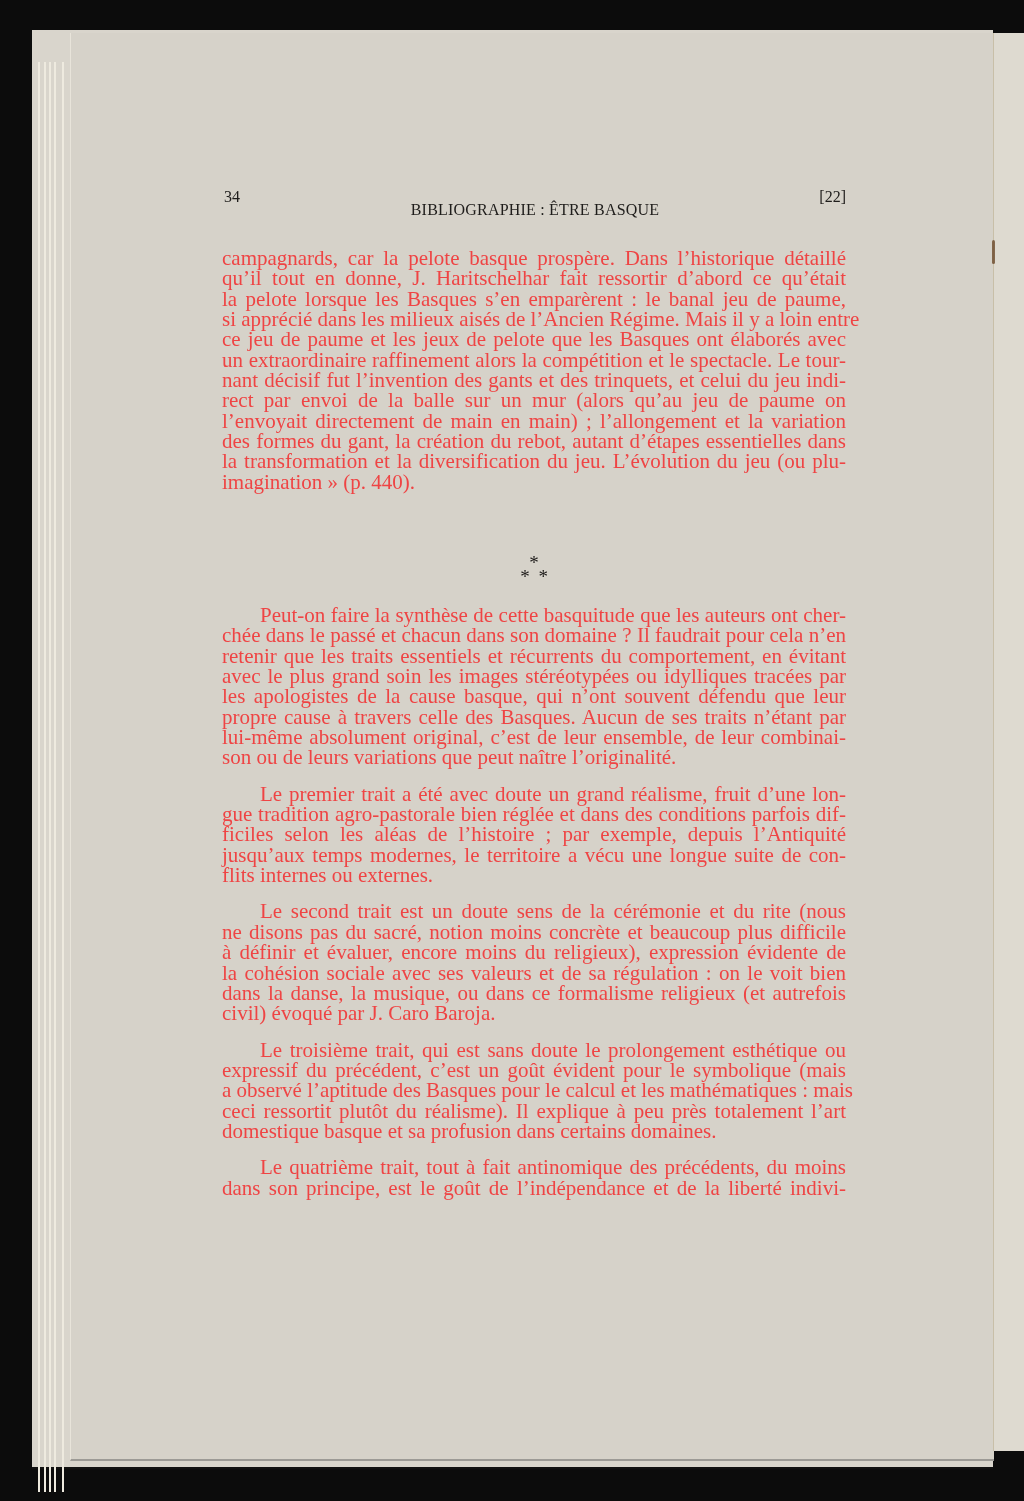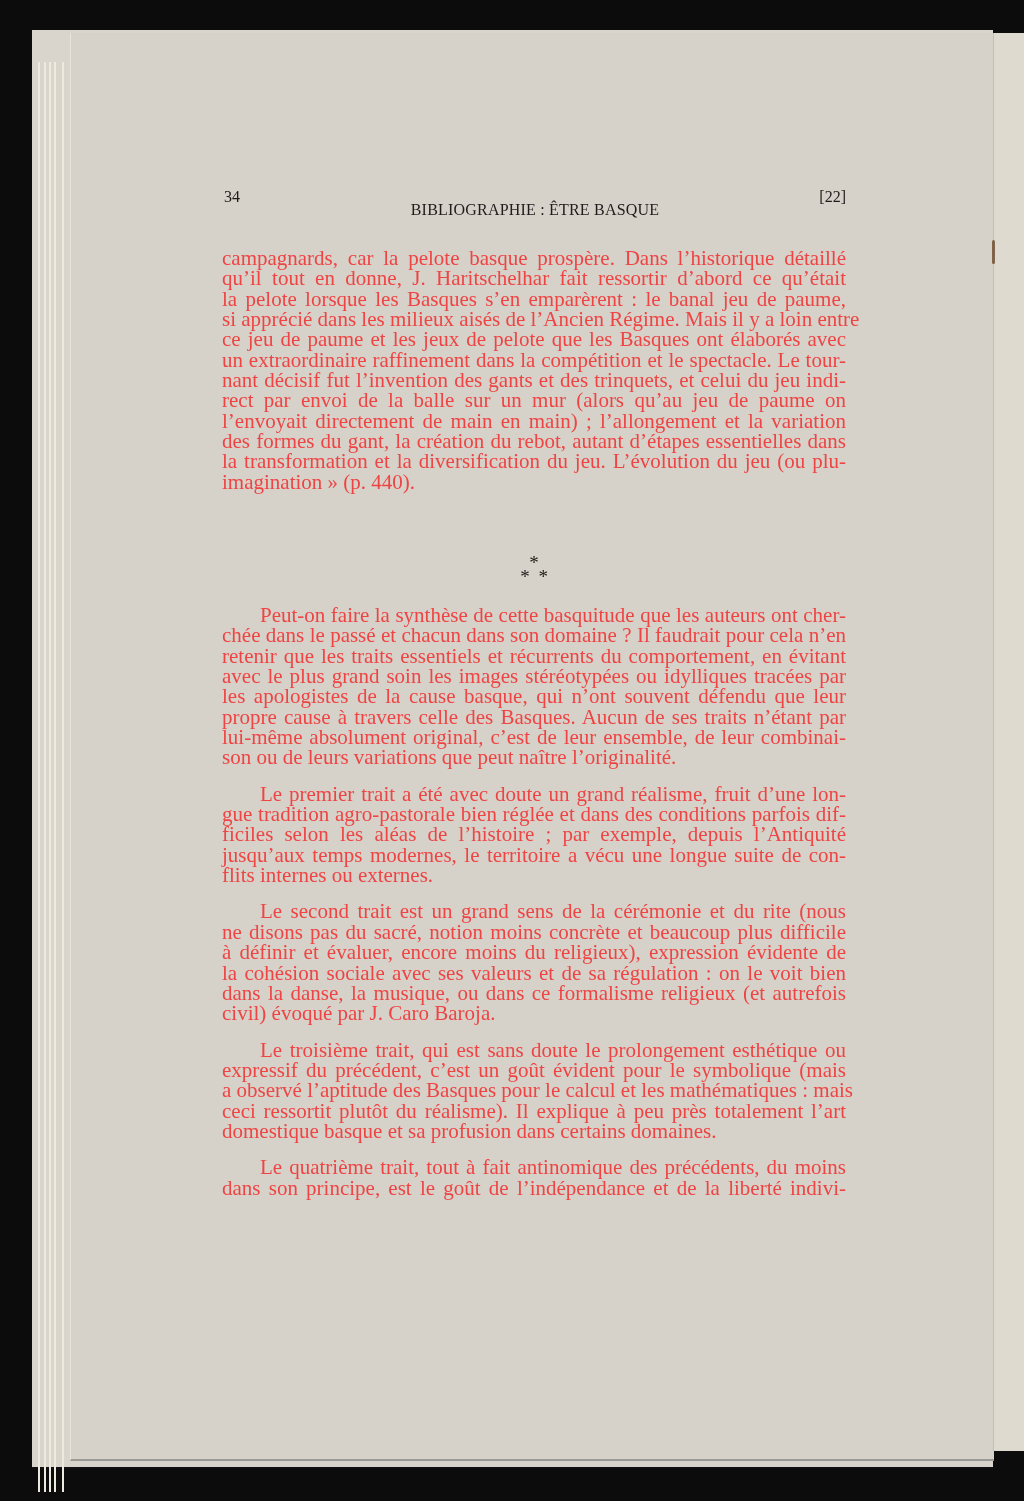--- a/index.html
+++ b/index.html
@@ -77,21 +77,21 @@
   <span class="section">[22]</span>
 </div>
 
 <div class="text-block" id="block1" style="top:248px">
     <p>
       <span class="line">campagnards, car la pelote basque prospère. Dans l’historique détaillé</span>
       <span class="line">qu’il tout en donne, J. Haritschelhar fait ressortir d’abord ce qu’était</span>
       <span class="line">la pelote lorsque les Basques s’en emparèrent : le banal jeu de paume,</span>
       <span class="line">si apprécié dans les milieux aisés de l’Ancien Régime. Mais il y a loin entre</span>
       <span class="line">ce jeu de paume et les jeux de pelote que les Basques ont élaborés avec</span>
-      <span class="line">un extraordinaire raffinement dans la compétition et le spectacle. Le tour-</span>
+      <span class="line">un extraordinaire raffinement alors la compétition et le spectacle. Le tour-</span>
       <span class="line">nant décisif fut l’invention des gants et des trinquets, et celui du jeu indi-</span>
       <span class="line">rect par envoi de la balle sur un mur (alors qu’au jeu de paume on</span>
       <span class="line">l’envoyait directement de main en main) ; l’allongement et la variation</span>
       <span class="line">des formes du gant, la création du rebot, autant d’étapes essentielles dans</span>
       <span class="line">la transformation et la diversification du jeu. L’évolution du jeu (ou plu-</span>
       <span class="line last">imagination » (p. 440).</span>
     </p>
   </div>
 
 <div class="asterism" style="top:556px">
@@ -111,21 +111,21 @@
       <span class="line last">son ou de leurs variations que peut naître l’originalité.</span>
     </p>
     <p style="margin-top: 16px;">
       <span class="line" style="padding-left: 38px;">Le premier trait a été avec doute un grand réalisme, fruit d’une lon-</span>
       <span class="line">gue tradition agro-pastorale bien réglée et dans des conditions parfois dif-</span>
       <span class="line">ficiles selon les aléas de l’histoire ; par exemple, depuis l’Antiquité</span>
       <span class="line">jusqu’aux temps modernes, le territoire a vécu une longue suite de con-</span>
       <span class="line last">flits internes ou externes.</span>
     </p>
     <p style="margin-top: 16px;">
-      <span class="line" style="padding-left: 38px;">Le second trait est un grand sens de la cérémonie et du rite (nous</span>
+      <span class="line" style="padding-left: 38px;">Le second trait est un doute sens de la cérémonie et du rite (nous</span>
       <span class="line">ne disons pas du sacré, notion moins concrète et beaucoup plus difficile</span>
       <span class="line">à définir et évaluer, encore moins du religieux), expression évidente de</span>
       <span class="line">la cohésion sociale avec ses valeurs et de sa régulation : on le voit bien</span>
       <span class="line">dans la danse, la musique, ou dans ce formalisme religieux (et autrefois</span>
       <span class="line last">civil) évoqué par J. Caro Baroja.</span>
     </p>
     <p style="margin-top: 16px;">
       <span class="line" style="padding-left: 38px;">Le troisième trait, qui est sans doute le prolongement esthétique ou</span>
       <span class="line">expressif du précédent, c’est un goût évident pour le symbolique (mais</span>
       <span class="line">a observé l’aptitude des Basques pour le calcul et les mathématiques : mais</span>

